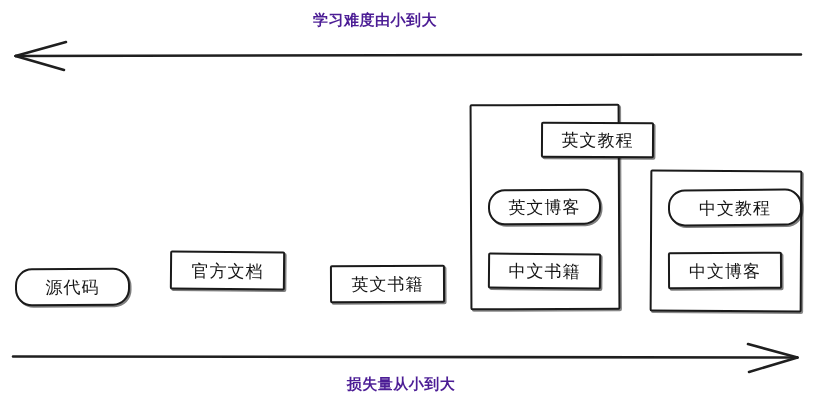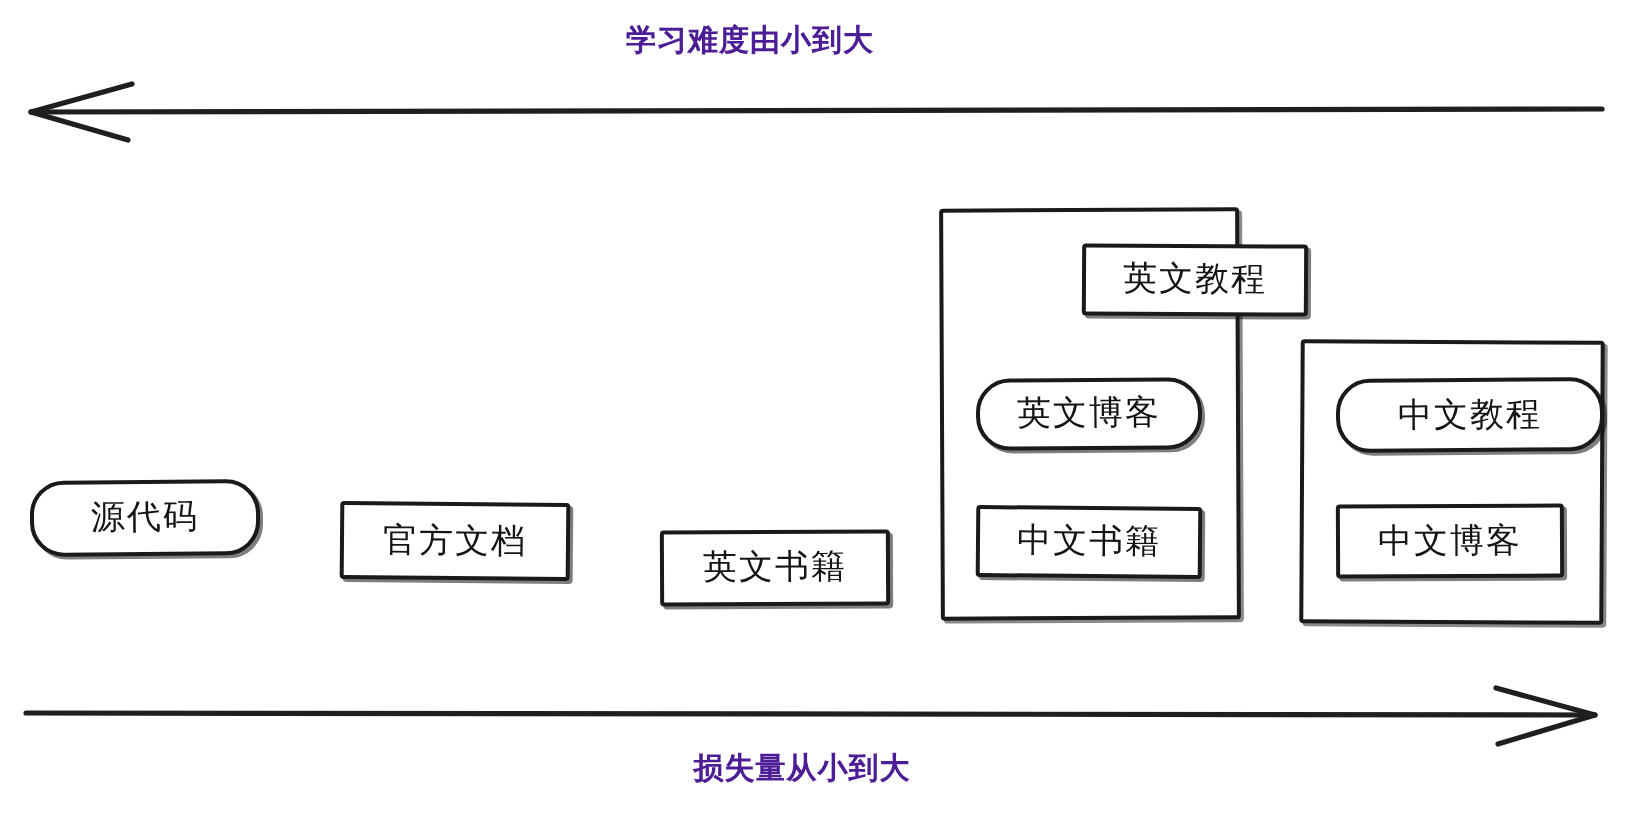--- a/index.html
+++ b/index.html
@@ -108,21 +108,21 @@
       <path d="M15.5,56 L64,70" stroke="#1f1f1f" stroke-width="2.6" fill="none" stroke-linecap="round"></path>
     </g>
 
     <g>
       <path d="M13,356.5 L797,357.5" stroke="#1f1f1f" stroke-width="2.6" fill="none" stroke-linecap="round"></path>
       <path d="M797.5,357.5 L748,344" stroke="#1f1f1f" stroke-width="2.6" fill="none" stroke-linecap="round"></path>
       <path d="M797.5,357.5 L749,372" stroke="#1f1f1f" stroke-width="2.6" fill="none" stroke-linecap="round"></path>
     </g>
   </svg>
 
-  <div class="node-box skew-a" style="left:15px; top:240px; width:115px; height:38px;text-align:center;">
+  <div class="node-box skew-a" style="left:15px; top:268px; width:115px; height:38px;text-align:center;">
     <span class="node-label">源代码</span>
   </div>
 
   <div class="node-box skew-b" style="left:170px; top:251px; width:115px; height:39px;">
     <span class="node-label">官方文档</span>
   </div>
 
   <div class="node-box skew-c" style="left:330px; top:250px; width:115px; height:38px;margin-top:15px;">
     <span class="node-label">英文书籍</span>
   </div>

